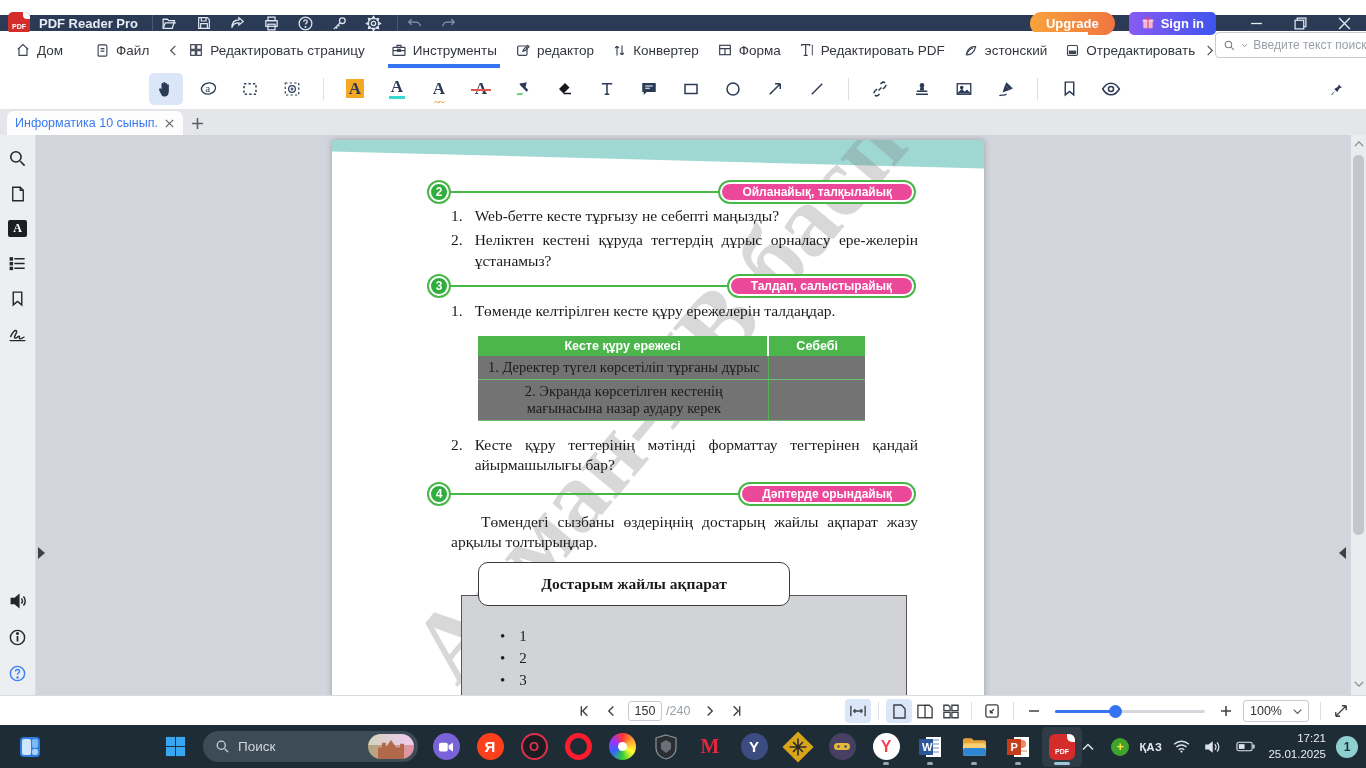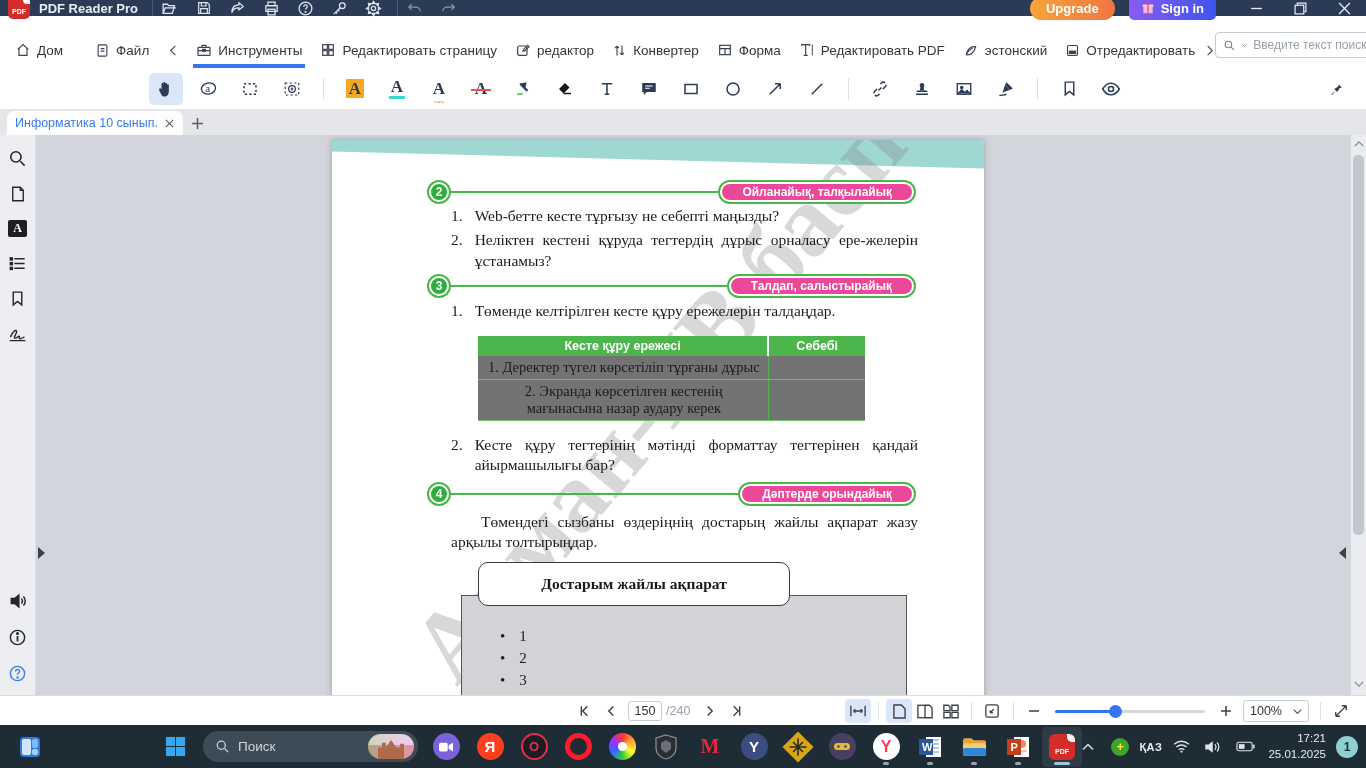--- a/index.html
+++ b/index.html
@@ -1,20 +1,20 @@
 <!DOCTYPE html>
 <html><head>
 <meta charset="utf-8">
 <style>
   * { margin:0; padding:0; box-sizing:border-box; }
   html,body { width:1366px; height:768px; overflow:hidden; font-family:"Liberation Sans",sans-serif; }
   svg { display:block; }
 
   
-  #titlebar { position:absolute; left:0; top:0; width:1366px; height:16px; background:#2b3a55; display:flex; align-items:center; color:#e8edf5; }
+  #titlebar { position:absolute; left:0; top:15px; width:1366px; height:16px; background:#2b3a55; display:flex; align-items:center; color:#e8edf5; }
   .pdf-logo { width:22px; height:22px; margin-left:8px; background:#d42b2b; border-radius:5px; position:relative; display:flex; align-items:flex-end; justify-content:center; }
   .pdf-logo::before { content:""; position:absolute; top:0; right:0; width:7px; height:7px; background:#fff; border-radius:0 5px 0 4px; }
   .pdf-logo span { color:#fff; font-size:7px; font-weight:bold; margin-bottom:4px; }
   .app-title { font-size:13px; font-weight:bold; margin:0 14px 0 9px; }
   .tb-sep { width:1px; height:16px; background:#4a5973; }
   .tb-btn { width:34px; height:28px; display:flex; align-items:center; justify-content:center; color:#dfe6f0; }
   .tb-btn.dim { color:#8b97ab; }
   .pill-btn { height:23px; border-radius:13px; color:#fff; font-size:13px; font-weight:bold; display:flex; align-items:center; justify-content:center; padding:0 16px; }
   #upgrade-btn { background:linear-gradient(90deg,#f8a33c,#ef7540); margin-right:14px; }
   #signin-btn { background:linear-gradient(90deg,#8a5bf2,#3d55ee); border-radius:5px; gap:6px; padding:0 12px; }
@@ -230,36 +230,36 @@
         <rect x="5" y="3" width="14" height="18" rx="2"></rect>
         <path d="M9 9h6M9 13h6"></path>
       </svg>
     <span>Файл</span>
   </div>
   <div class="menu-chev" style="margin-left:10px">
       <svg width="11" height="11" viewBox="0 0 12 12" fill="none" stroke="currentColor" stroke-width="1.4">
         <path d="M8 1L3 6l5 5"></path>
       </svg>
     </div>
-  <div class="menu-item active" style="margin-left:8px">
-    <svg width="16" height="16" viewBox="0 0 24 24" fill="none" stroke="#3c4354" stroke-width="1.8">
-        <rect x="3" y="8" width="18" height="12" rx="1"></rect>
-        <path d="M9 8V5h6v3M3 13h18"></path>
-        <rect x="10" y="11" width="4" height="3" fill="#3c4354"></rect>
-      </svg>
-    <span>Инструменты</span>
-  </div>
   <div class="menu-item">
     <svg width="16" height="16" viewBox="0 0 24 24" fill="none" stroke="#3c4354" stroke-width="1.8">
         <rect x="4" y="4" width="7" height="7"></rect>
         <rect x="13" y="4" width="7" height="7"></rect>
         <rect x="4" y="13" width="7" height="7"></rect>
         <rect x="13" y="13" width="7" height="7"></rect>
       </svg>
     <span>Редактировать страницу</span>
+  </div>
+  <div class="menu-item active" style="margin-left:8px">
+    <svg width="16" height="16" viewBox="0 0 24 24" fill="none" stroke="#3c4354" stroke-width="1.8">
+        <rect x="3" y="8" width="18" height="12" rx="1"></rect>
+        <path d="M9 8V5h6v3M3 13h18"></path>
+        <rect x="10" y="11" width="4" height="3" fill="#3c4354"></rect>
+      </svg>
+    <span>Инструменты</span>
   </div>
   <div class="menu-item">
     <svg width="16" height="16" viewBox="0 0 24 24" fill="none" stroke="#3c4354" stroke-width="1.8">
         <rect x="4" y="6" width="14" height="14" rx="2"></rect>
         <path d="M13 11l6-6 2 2-6 6-3 1 1-3z"></path>
       </svg>
     <span>редактор</span>
   </div>
   <div class="menu-item">
     <svg width="15" height="15" viewBox="0 0 24 24" fill="none" stroke="#3c4354" stroke-width="1.8">

